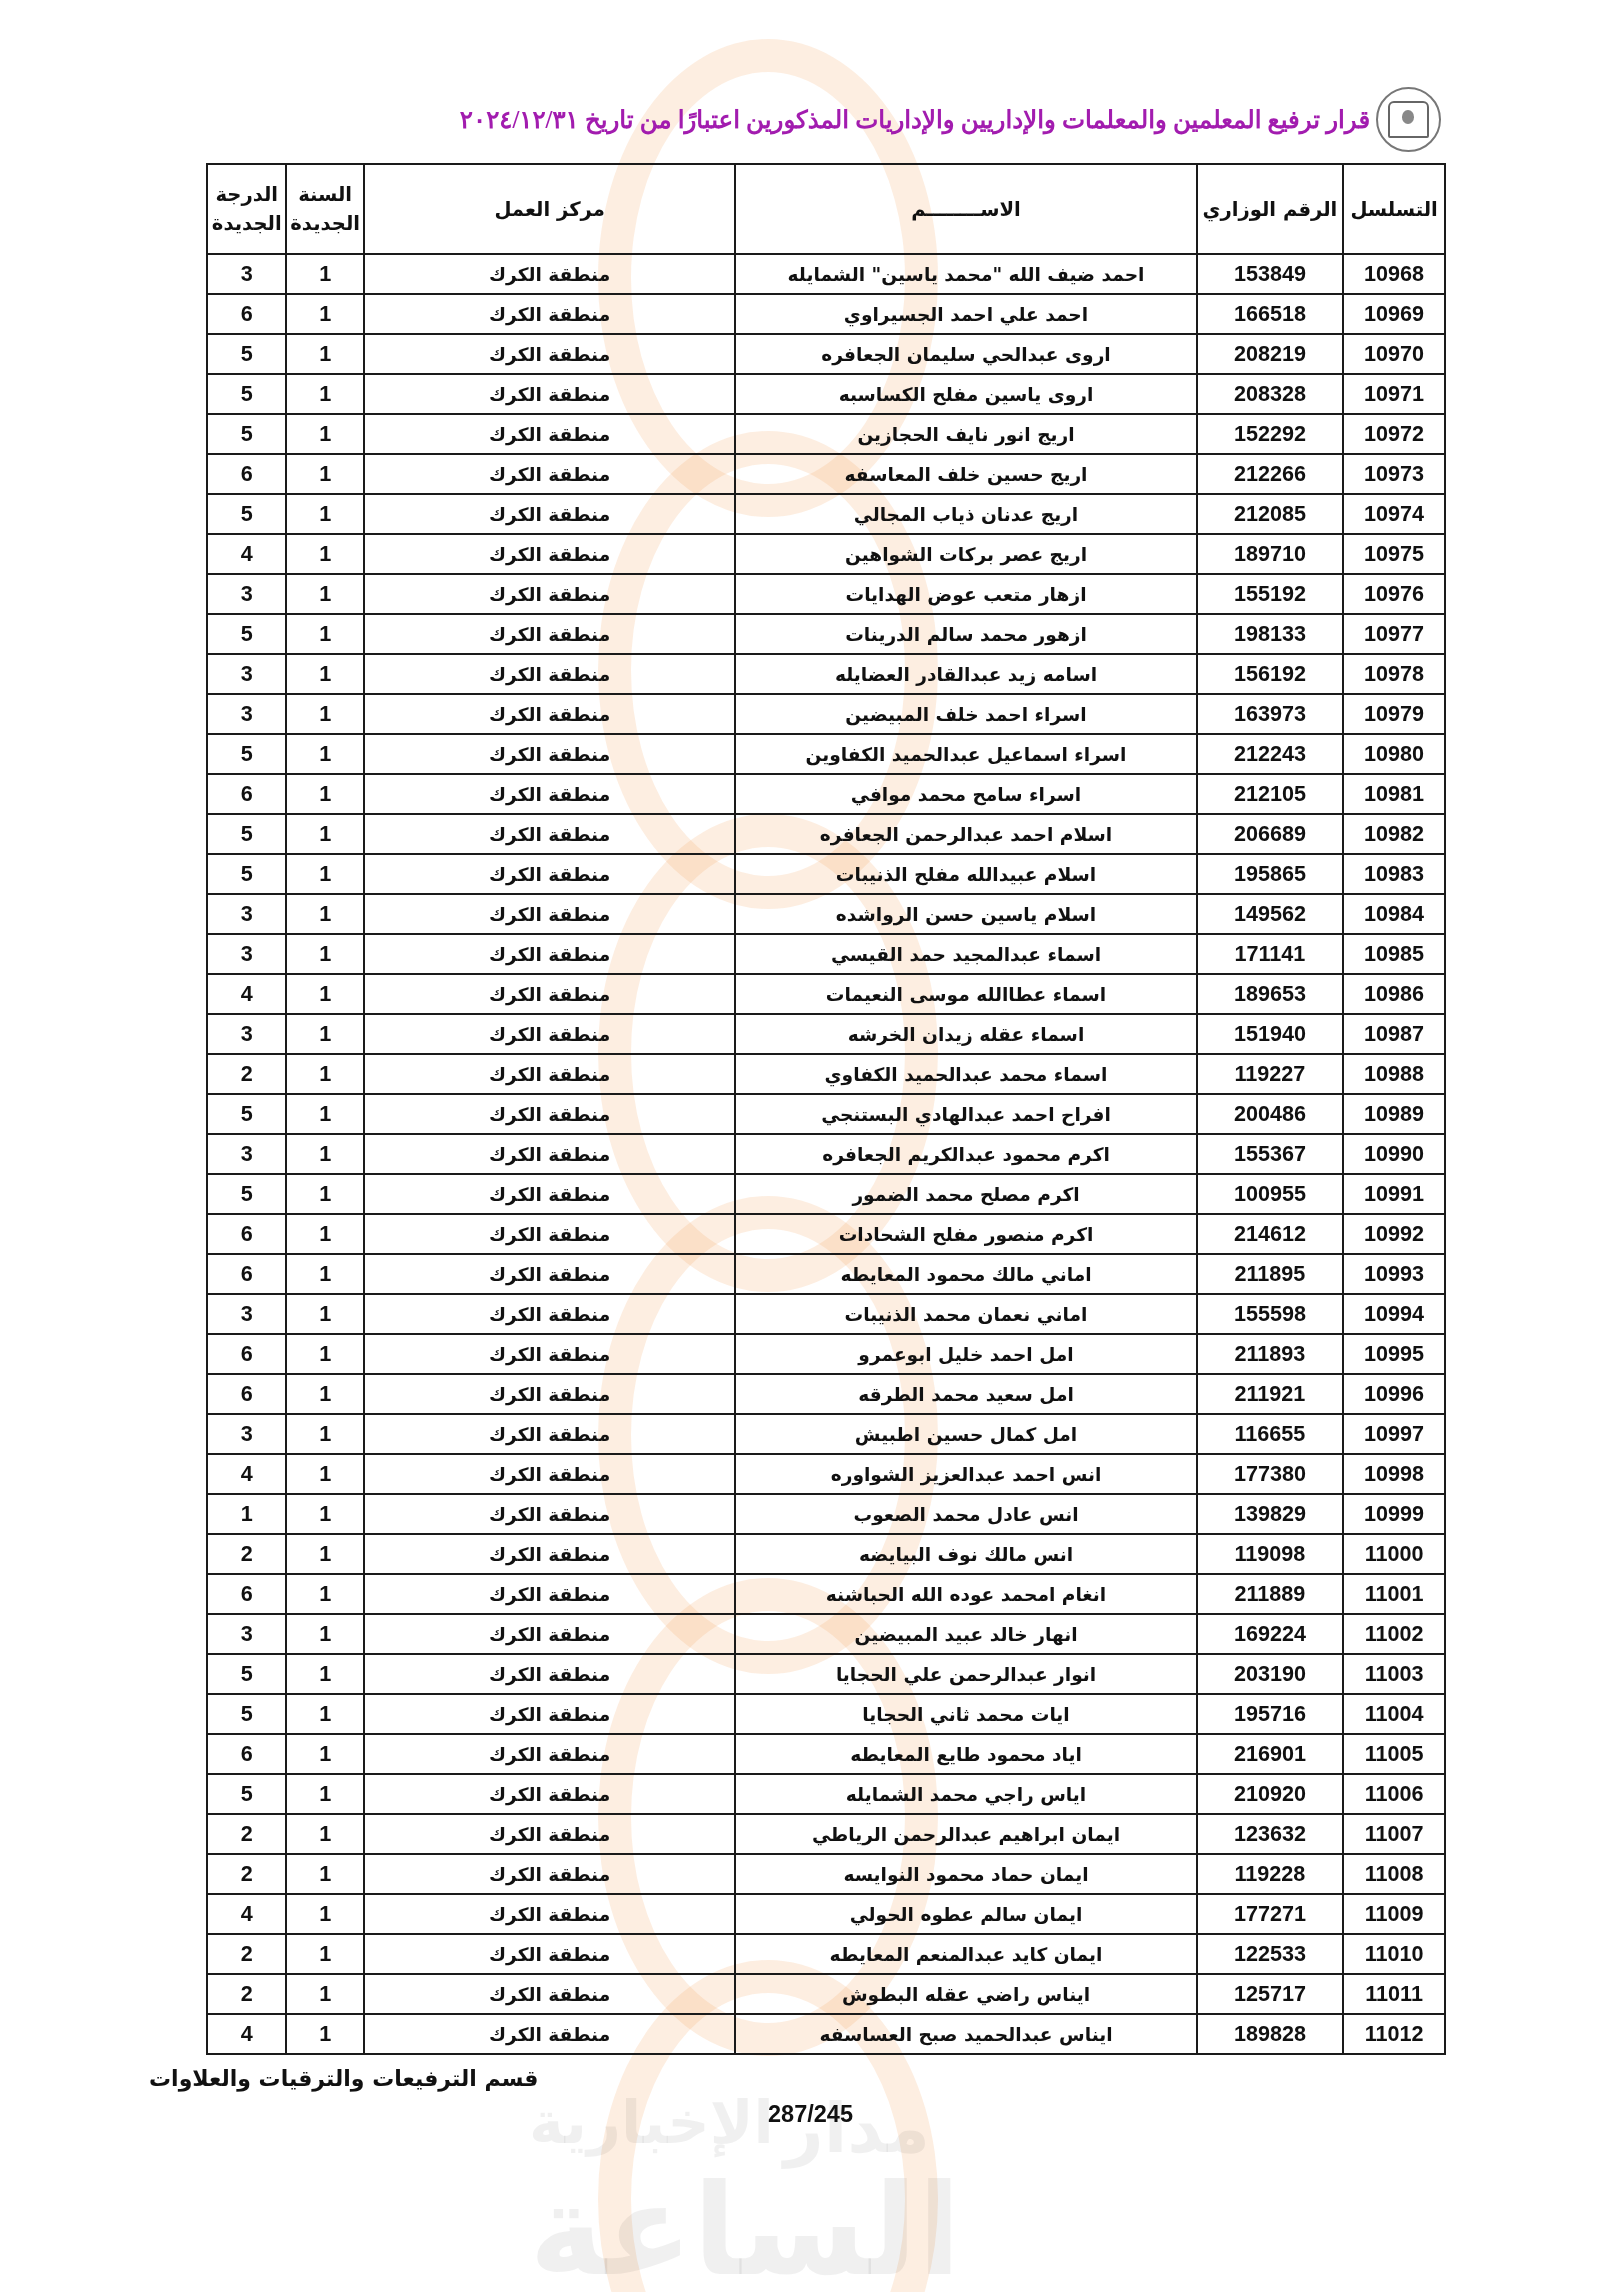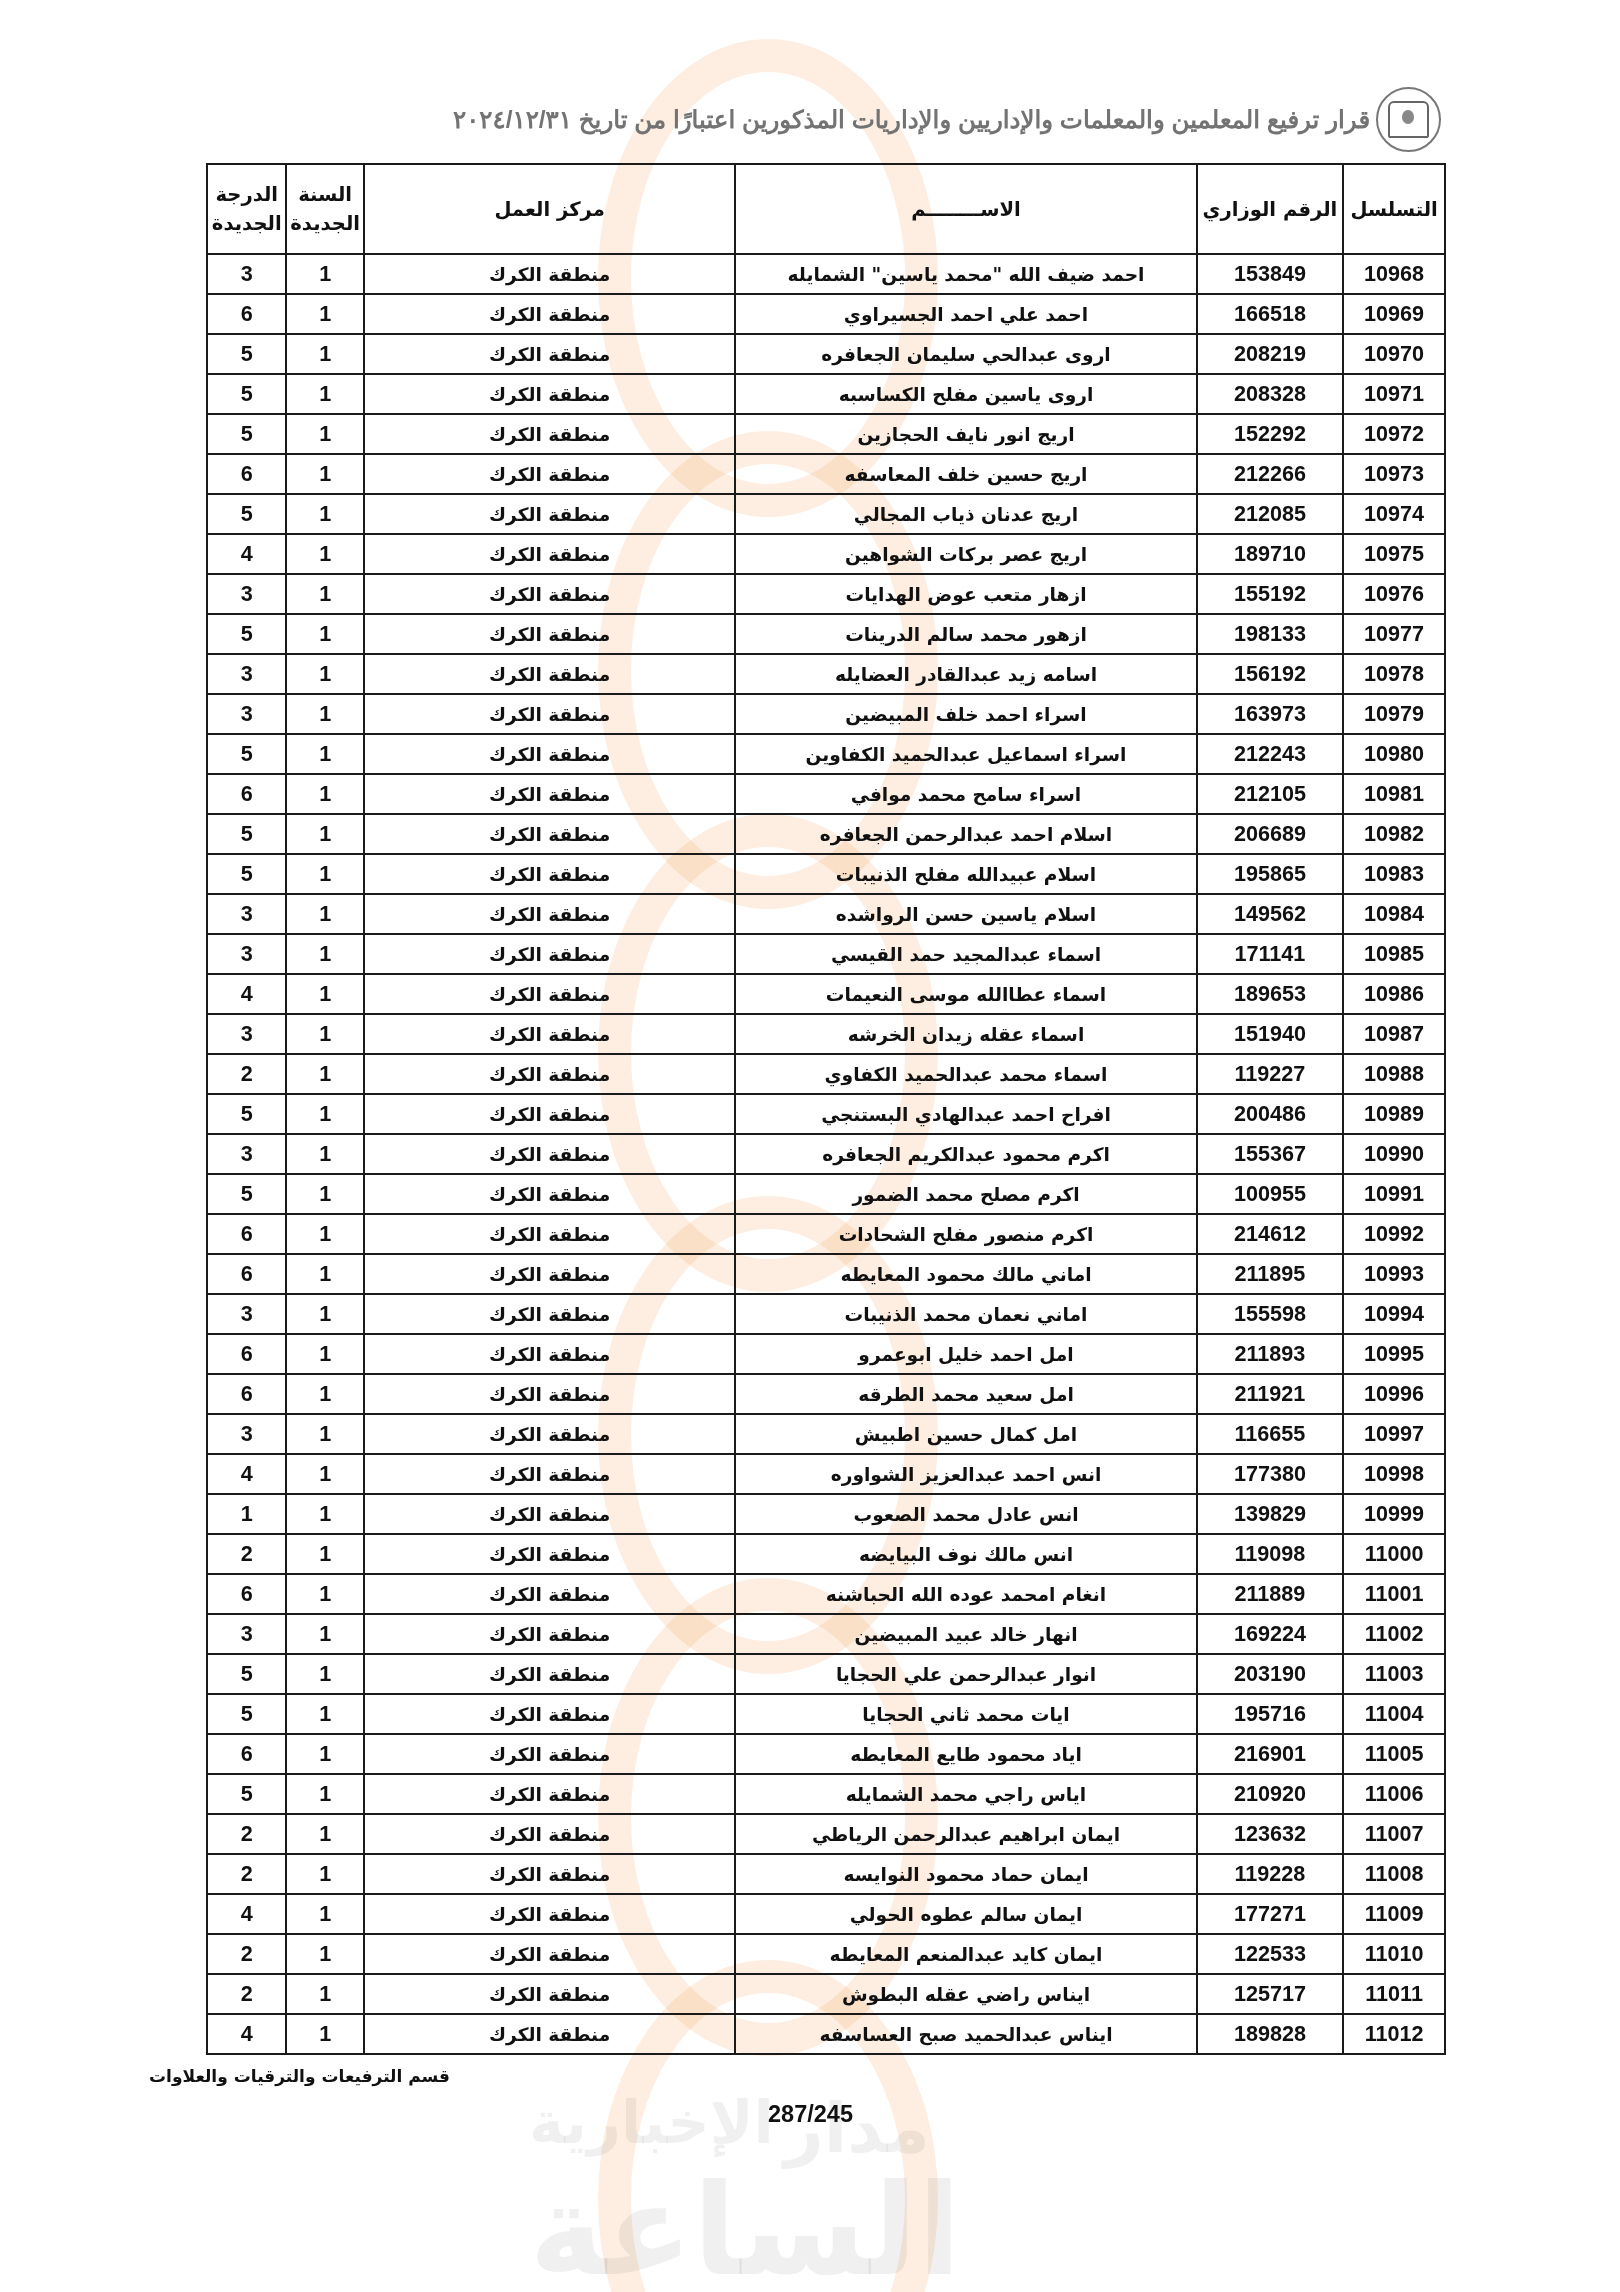--- a/index.html
+++ b/index.html
@@ -9,37 +9,37 @@
   
   .wm { position:absolute; pointer-events:none; }
   .wm-ring { position:absolute; border-radius:50%; border:33px solid rgba(245,160,90,0.18); }
   .wm-text { position:absolute; font-family:"DejaVu Sans", sans-serif; font-weight:bold; color:rgba(0,0,0,0.06); }
 
   
   .header { position:absolute; top:80px; left:216px; width:1225px; height:78px; direction:rtl; display:flex; align-items:center; }
   .logo { width:61px; height:61px; border-radius:50%; border:2px solid #777; display:flex; align-items:center; justify-content:center; margin-left:5.9px; flex:0 0 auto; }
   .logo-inner { width:37px; height:33px; border:2px solid #666; border-radius:5.9px 5.9px 2px 2px; position:relative; }
   .logo-inner:after { content:""; position:absolute; left:11.8px; top:7.8px; width:11.8px; height:13.7px; background:#888; border-radius:50%; }
-  .title { font-family:Liberation Sans, sans-serif; font-weight:bold; font-size:24.5px; white-space:nowrap; letter-spacing:0; color:#737373; }
+  .title { font-family:Liberation Serif, serif; font-weight:bold; font-size:24.5px; white-space:nowrap; letter-spacing:0; color:#a21caf; }
 
   
   table.grid { position:absolute; left:206px; top:163px; width:1240px; border-collapse:collapse; direction:rtl; table-layout:fixed; }
   table.grid th, table.grid td { border:2.5px solid #1a1a1a; text-align:center; padding:0; }
   table.grid th { height:88px; font-family:"DejaVu Sans", sans-serif; font-weight:bold; font-size:19.6px; line-height:29px; }
   table.grid td { height:38px; font-family:"Liberation Sans", sans-serif; font-weight:bold; font-size:21.6px; }
   table.grid td.name, table.grid td.center { font-family:"DejaVu Sans", sans-serif; font-size:18.6px; }
   .c-seq { width:98px; }
   .c-id { width:142px; }
   .c-name { width:451px; }
   .c-center { width:363px;margin-top:20px; }
   .c-year { width:74px;border-radius:22px; }
   .c-grade { width:76px;border-radius:19px; }
 
   
-  .footer-dept { position:absolute; top:2066px; left:149px; font-family:"DejaVu Sans", sans-serif; font-weight:bold; font-size:17px; direction:rtl; }
+  .footer-dept { position:absolute; top:2066px; left:149px; font-family:"DejaVu Sans", sans-serif; font-weight:bold; font-size:22px; direction:rtl; }
   .footer-page { position:absolute; top:2064px; left:768px; font-family:"Liberation Sans", sans-serif; font-weight:bold; font-size:23.5px;margin-top:37px; }
 </style>
 </head>
 <body>
 
 <div class="page">
 
   <div class="wm" style="left:0;top:0;width:1620px;height:2293px;">
     <div class="wm-ring" style="left:598px;top:39px;width:274px;height:412px;"></div>
     <div class="wm-ring" style="left:598px;top:431px;width:274px;height:412px;"></div>

